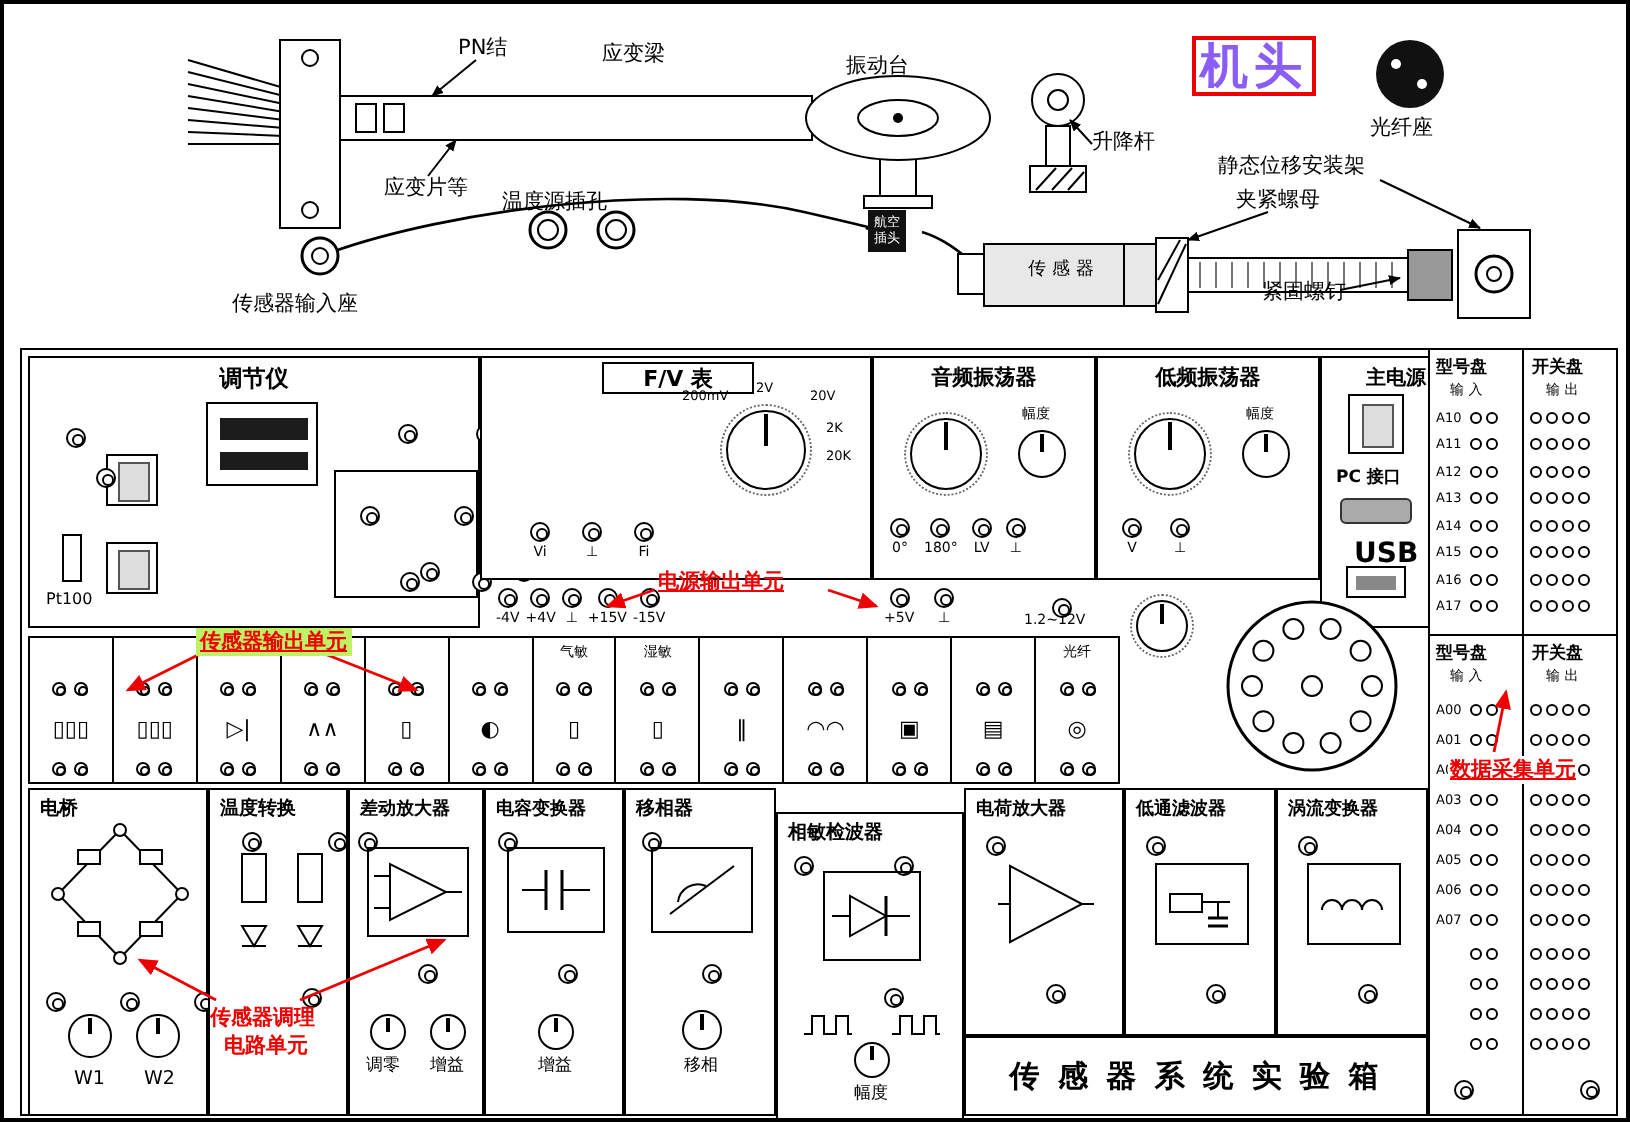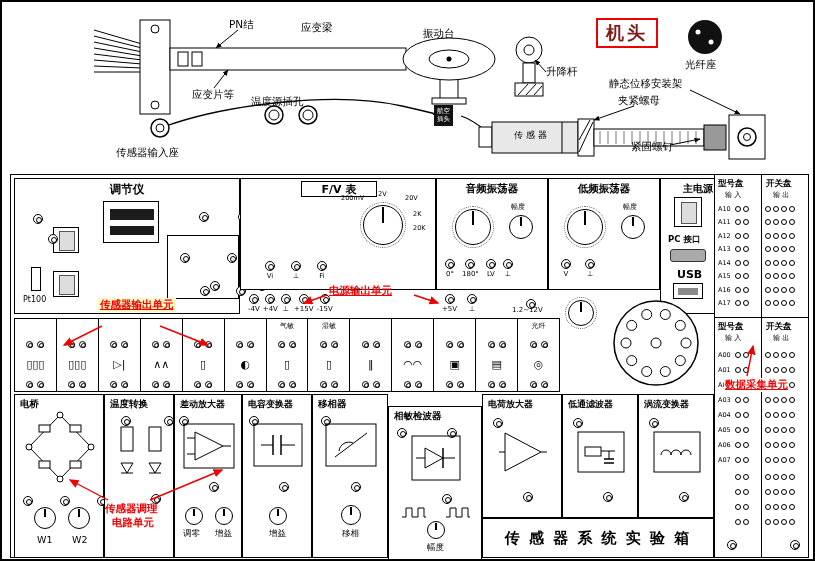--- a/index.html
+++ b/index.html
@@ -152,21 +152,21 @@
   <div class="lbl" style="left:512px;top:128px;font-size:9px;letter-spacing:3px">传感器</div>
   <div class="lbl" style="left:616px;top:92px">夹紧螺母</div>
   <div class="lbl" style="left:629px;top:138px">紧固螺钉</div>
   <div class="lbl" style="left:114px;top:144px">传感器输入座</div>
   <div class="tagbox" style="left:432px;top:103px;width:19px">
     <div>航空</div>
     <div>插头</div>
   </div>
   
   <div class="abs" style="left:594px;top:16px;width:62px;height:30px;border:2px solid #ee0000;z-index:5;display:flex;align-items:center;justify-content:center;background:#fff">
-    <span style="color:#7f1d1d;font-size:18px;font-weight:bold;letter-spacing:3px">机头</span>
+    <span style="color:#8b5cf6;font-size:24px;font-weight:bold;letter-spacing:3px">机头</span>
   </div>
 
   
   <div class="box" style="left:8px;top:172px;width:799px;height:384px;border-width:1.5px"></div>
 
   
   <div class="box" style="left:12px;top:176px;width:226px;height:136px">
     <div class="title">调节仪</div>
     <div class="abs" style="left:88px;top:22px;width:56px;height:42px;border:1.5px solid #000">
       <div style="position:absolute;left:6px;top:7px;width:44px;height:11px;background:#1c1c1c"></div>
@@ -268,21 +268,21 @@
         </div>
       </div>
   </div>
 
   
   <div class="box" style="left:658px;top:176px;width:76px;height:136px">
     <div class="title" style="font-size:10px">主电源</div>
     <div class="rocker" style="left:13px;top:18px;width:28px;height:30px"></div>
     <div class="lbl" style="left:7px;top:56px;font-size:8.5px;font-weight:bold">PC 接口</div>
     <div class="abs" style="left:9px;top:70px;width:36px;height:13px;background:#aaa;border:1px solid #333;border-radius:3px"></div>
-    <div class="lbl" style="left:16px;top:90px;font-size:11px;font-weight:bold">USB</div>
+    <div class="lbl" style="left:16px;top:90px;font-size:14px;font-weight:bold">USB</div>
     <div class="abs" style="left:12px;top:104px;width:30px;height:16px;border:1px solid #000">
       <div style="position:absolute;left:4px;top:4px;width:20px;height:7px;background:#888"></div>
     </div>
   </div>
 
   
   <div class="term-row" style="left:246px;top:292px;gap:3px">
 
       <div class="term">
         <span class="jack"></span>
@@ -918,21 +918,21 @@
           <span class="jack t"></span>
           <span class="jack t"></span>
         </div>
     </div>
     <span class="jack abs" style="left:12px;top:360px"></span>
     <span class="jack abs" style="left:60px;top:360px"></span>
   </div>
 
   
   <div class="ann" style="left:327px;top:282px">电源输出单元</div>
-  <div class="ann" style="left:96px;top:296px;background:#fef9c3;padding:0 2px">传感器输出单元</div>
+  <div class="ann" style="left:96px;top:312px;background:#bef264;padding:0 2px">传感器输出单元</div>
   <div class="ann" style="left:722px;top:376px;background:#fff;padding:0 1px">数据采集单元</div>
   <div class="ann nl" style="left:103px;top:500px">传感器调理</div>
   <div class="ann nl" style="left:110px;top:514px">电路单元</div>
 
   
   <svg class="abs" style="left:0;top:0;z-index:10;pointer-events:none" width="815" height="561">
     <defs>
       <marker id="ra" markerWidth="8" markerHeight="8" refX="6" refY="3" orient="auto">
         <path d="M0,0 L7,3 L0,6 z" fill="#ee0000"></path>
       </marker>

